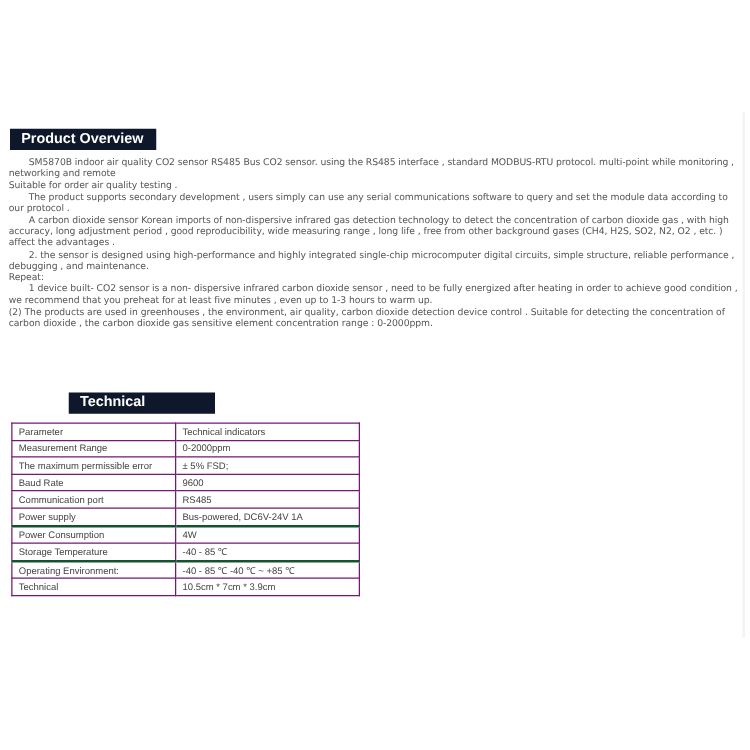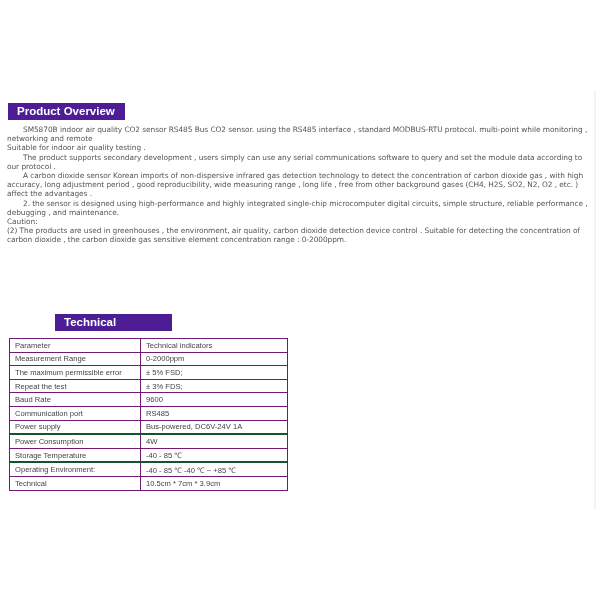--- a/index.html
+++ b/index.html
@@ -1,19 +1,19 @@
 <!DOCTYPE html>
 <html><head>
 <meta charset="utf-8">
 <style>
   html, body { margin:0; padding:0; background:#ffffff; }
   body { width:600px; height:600px; position:relative; overflow:hidden;
          font-family:"DejaVu Sans", sans-serif; color:#4a4a4a; }
   .right-edge { position:absolute; left:594px; top:90px; width:2px; height:420px; background:#f3f3f3; }
-  .section-header { position:absolute; left:8px; height:17px; background:#4c1d95; color:#ffffff;
+  .section-header { position:absolute; left:8px; height:17px; background:#0f172a; color:#ffffff;
          font-family:"Liberation Sans", sans-serif; font-weight:bold; font-size:11.5px;
          line-height:17px; padding-left:9px; box-sizing:border-box; }
   #hdr-overview { top:103px; width:117px; }
   #hdr-tech { top:314px; width:117px;margin-left:47px; }
   .overview { position:absolute; left:7px; top:125px; width:585px; font-size:7.4px; line-height:9.2px;
          color:#555; letter-spacing:-0.05px; }
   .overview p { margin:0; }
   .indent { text-indent:16px; }
   table.params { position:absolute; left:9px; top:338px; width:279px; border-collapse:collapse;
          font-family:"Liberation Sans", sans-serif; font-size:7.6px; color:#444; }
@@ -23,47 +23,44 @@
 </style>
 </head>
 <body>
 
 <div class="right-edge"></div>
 
 <div id="hdr-overview" class="section-header">Product Overview</div>
 
 <div class="overview">
   <p class="indent">SM5870B indoor air quality CO2 sensor RS485 Bus CO2 sensor. using the RS485 interface , standard MODBUS-RTU protocol. multi-point while monitoring , networking and remote</p>
-  <p>Suitable for indoor air quality testing .</p>
+  <p>Suitable for order air quality testing .</p>
   <p class="indent">The product supports secondary development , users simply can use any serial communications software to query and set the module data according to our protocol .</p>
   <p class="indent">A carbon dioxide sensor Korean imports of non-dispersive infrared gas detection technology to detect the concentration of carbon dioxide gas , with high accuracy, long adjustment period , good reproducibility, wide measuring range , long life , free from other background gases (CH4, H2S, SO2, N2, O2 , etc. ) affect the advantages .</p>
   <p class="indent">2. the sensor is designed using high-performance and highly integrated single-chip microcomputer digital circuits, simple structure, reliable performance , debugging , and maintenance.</p>
-  <p>Caution:</p>
+  <p>Repeat:</p>
+  <p class="indent">1 device built- CO2 sensor is a non- dispersive infrared carbon dioxide sensor , need to be fully energized after heating in order to achieve good condition , we recommend that you preheat for at least five minutes , even up to 1-3 hours to warm up.</p>
   <p>(2) The products are used in greenhouses , the environment, air quality, carbon dioxide detection device control . Suitable for detecting the concentration of carbon dioxide , the carbon dioxide gas sensitive element concentration range : 0-2000ppm.</p>
 </div>
 
 <div id="hdr-tech" class="section-header">Technical Parameters</div>
 
 <table class="params">
   <tbody>
     <tr>
       <td class="c1">Parameter</td>
       <td>Technical indicators</td>
     </tr>
     <tr>
       <td class="c1">Measurement Range</td>
       <td> 0-2000ppm</td>
     </tr>
     <tr>
       <td class="c1">The maximum permissible error</td>
       <td>±  5% FSD;</td>
-    </tr>
-    <tr>
-      <td class="c1">Repeat the test</td>
-      <td>±  3% FDS;</td>
     </tr>
     <tr>
       <td class="c1">Baud Rate</td>
       <td>9600</td>
     </tr>
     <tr>
       <td class="c1">Communication port</td>
       <td>RS485</td>
     </tr>
     <tr>

